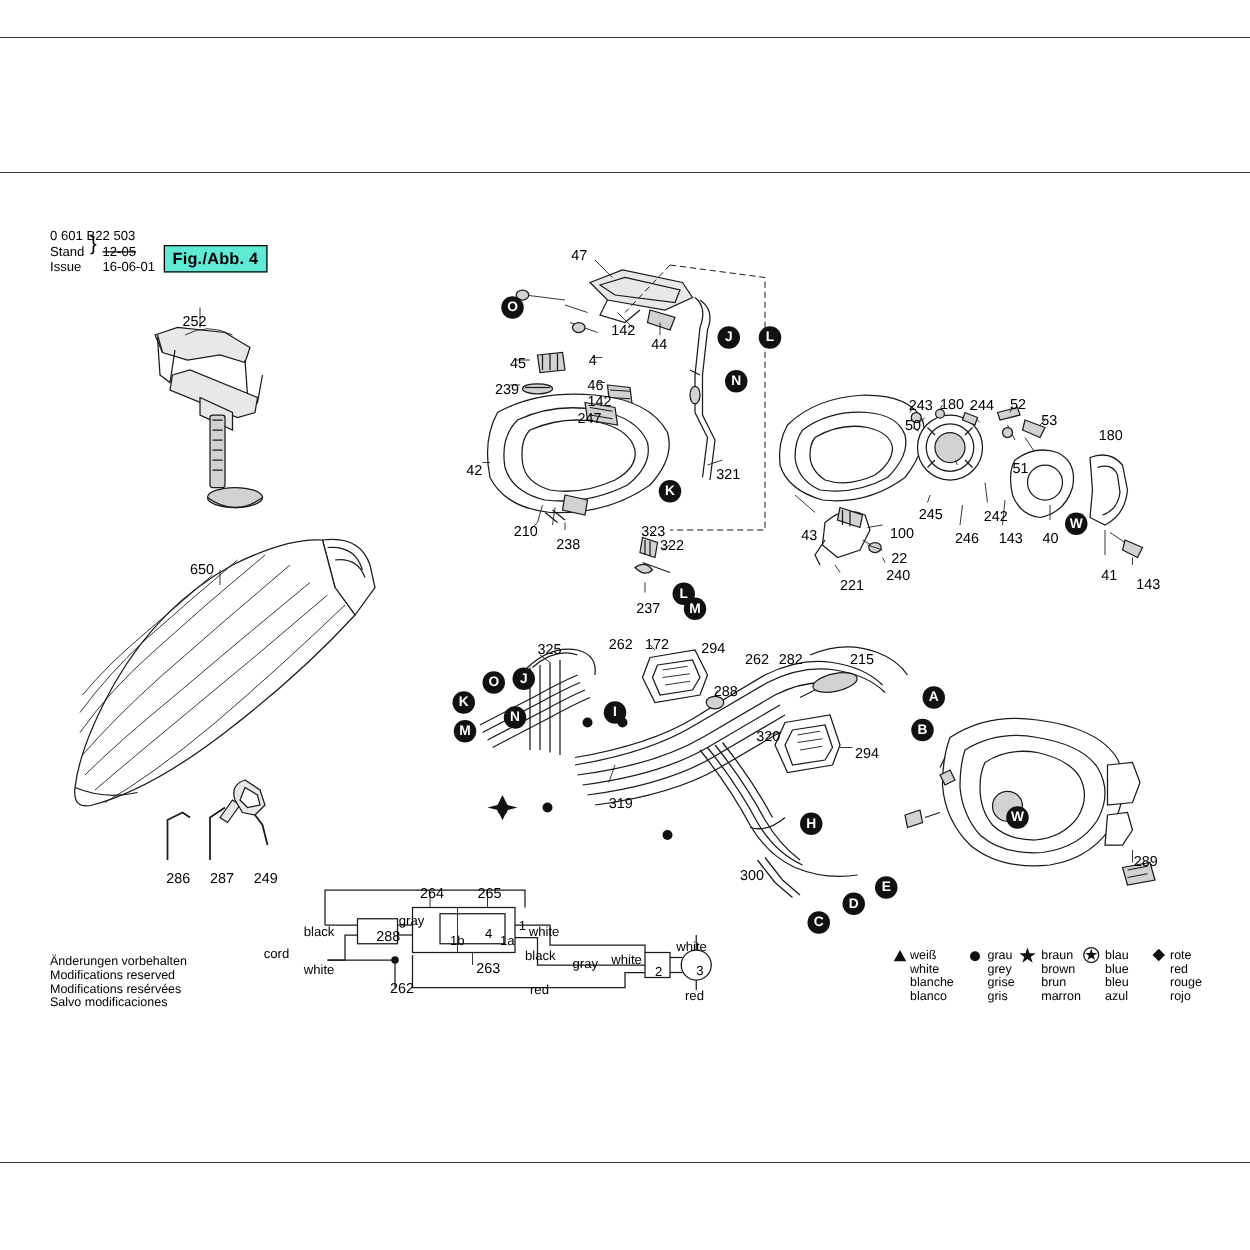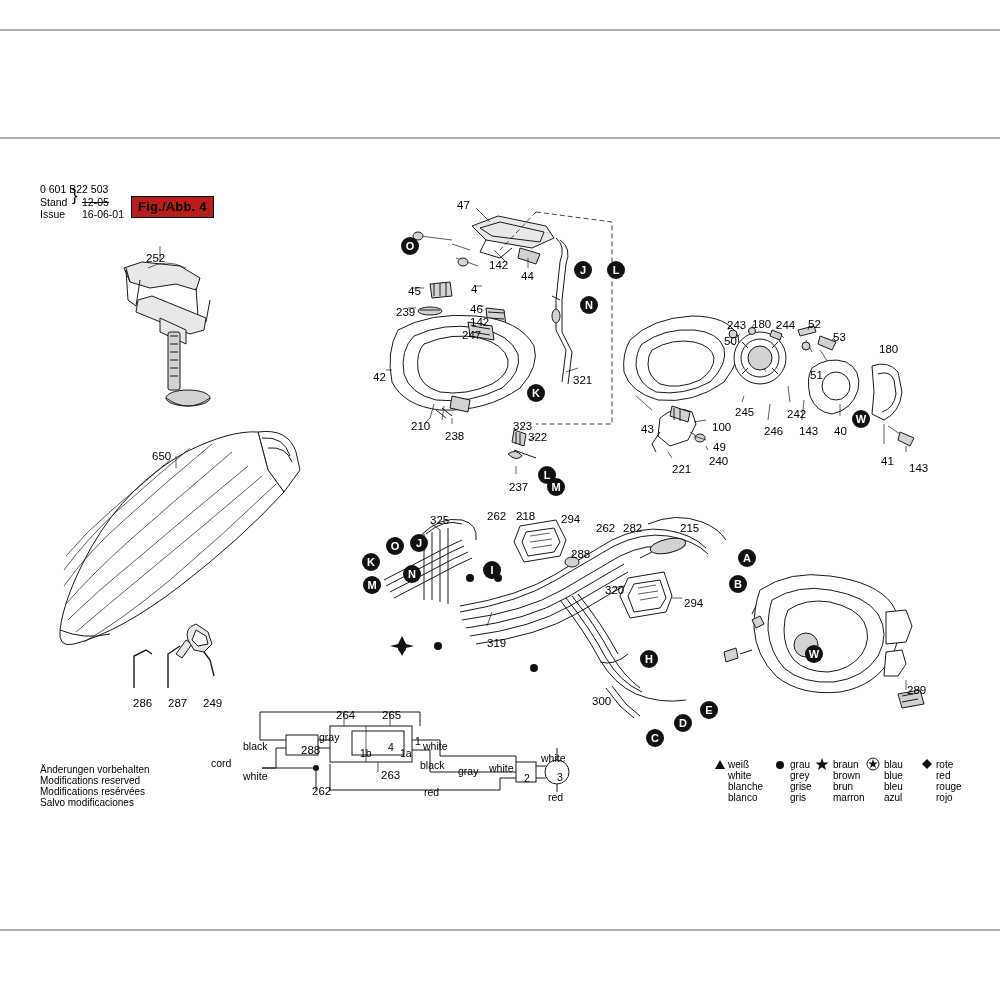--- a/index.html
+++ b/index.html
@@ -39,21 +39,21 @@
     font-size: 10.5px;
     line-height: 12.5px;
     white-space: pre;
   }
   .figbox {
     position: absolute;
     border: 1.6px solid #000;
     font-weight: bold;
     font-size: 13px;
     padding: 2px 6px 3px 6px;
-    background: #b91c1c;
+    background: #5eead4;
     letter-spacing: 0.2px;
   }
   .legend {
     position: absolute;
     font-size: 10px;
     line-height: 11.5px;
     white-space: pre;
   }
   .footer {
     position: absolute;
@@ -443,31 +443,31 @@
       <div class="num" style="left: 776px; top: 319px;">244</div>
       <div class="num" style="left: 808px; top: 318px;">52</div>
       <div class="num" style="left: 724px; top: 335px;">50</div>
       <div class="num" style="left: 833px; top: 331px;">53</div>
       <div class="num" style="left: 879px; top: 343px;">180</div>
       <div class="num" style="left: 763px; top: 369px; margin-left: 47px;">51</div>
       <div class="num" style="left: 641px; top: 423px;">43</div>
       <div class="num" style="left: 735px; top: 406px;">245</div>
       <div class="num" style="left: 787px; top: 408px;">242</div>
       <div class="num" style="left: 712px; top: 421px;">100</div>
-      <div class="num" style="left: 713px; top: 441px;">49</div>
+      <div class="num" style="left: 713px; top: 441px;">22</div>
       <div class="num" style="left: 764px; top: 425px;">246</div>
       <div class="num" style="left: 799px; top: 425px;">143</div>
       <div class="num" style="left: 834px; top: 425px;">40</div>
       <div class="num" style="left: 881px; top: 455px;">41</div>
       <div class="num" style="left: 909px; top: 462px;">143</div>
       <div class="num" style="left: 672px; top: 463px;">221</div>
       <div class="num" style="left: 709px; top: 455px;">240</div>
       <div class="num" style="left: 430px; top: 514px;">325</div>
       <div class="num" style="left: 487px; top: 510px;">262</div>
-      <div class="num" style="left: 516px; top: 510px;">218</div>
+      <div class="num" style="left: 516px; top: 510px;">172</div>
       <div class="num" style="left: 561px; top: 513px;">294</div>
       <div class="num" style="left: 596px; top: 522px;">262</div>
       <div class="num" style="left: 623px; top: 522px;">282</div>
       <div class="num" style="left: 680px; top: 522px;">215</div>
       <div class="num" style="left: 571px; top: 548px;">288</div>
       <div class="num" style="left: 605px; top: 584px;">320</div>
       <div class="num" style="left: 684px; top: 597px;">294</div>
       <div class="num" style="left: 487px; top: 637px;">319</div>
       <div class="num" style="left: 592px; top: 695px;">300</div>
       <div class="num" style="left: 907px; top: 684px;">289</div>

